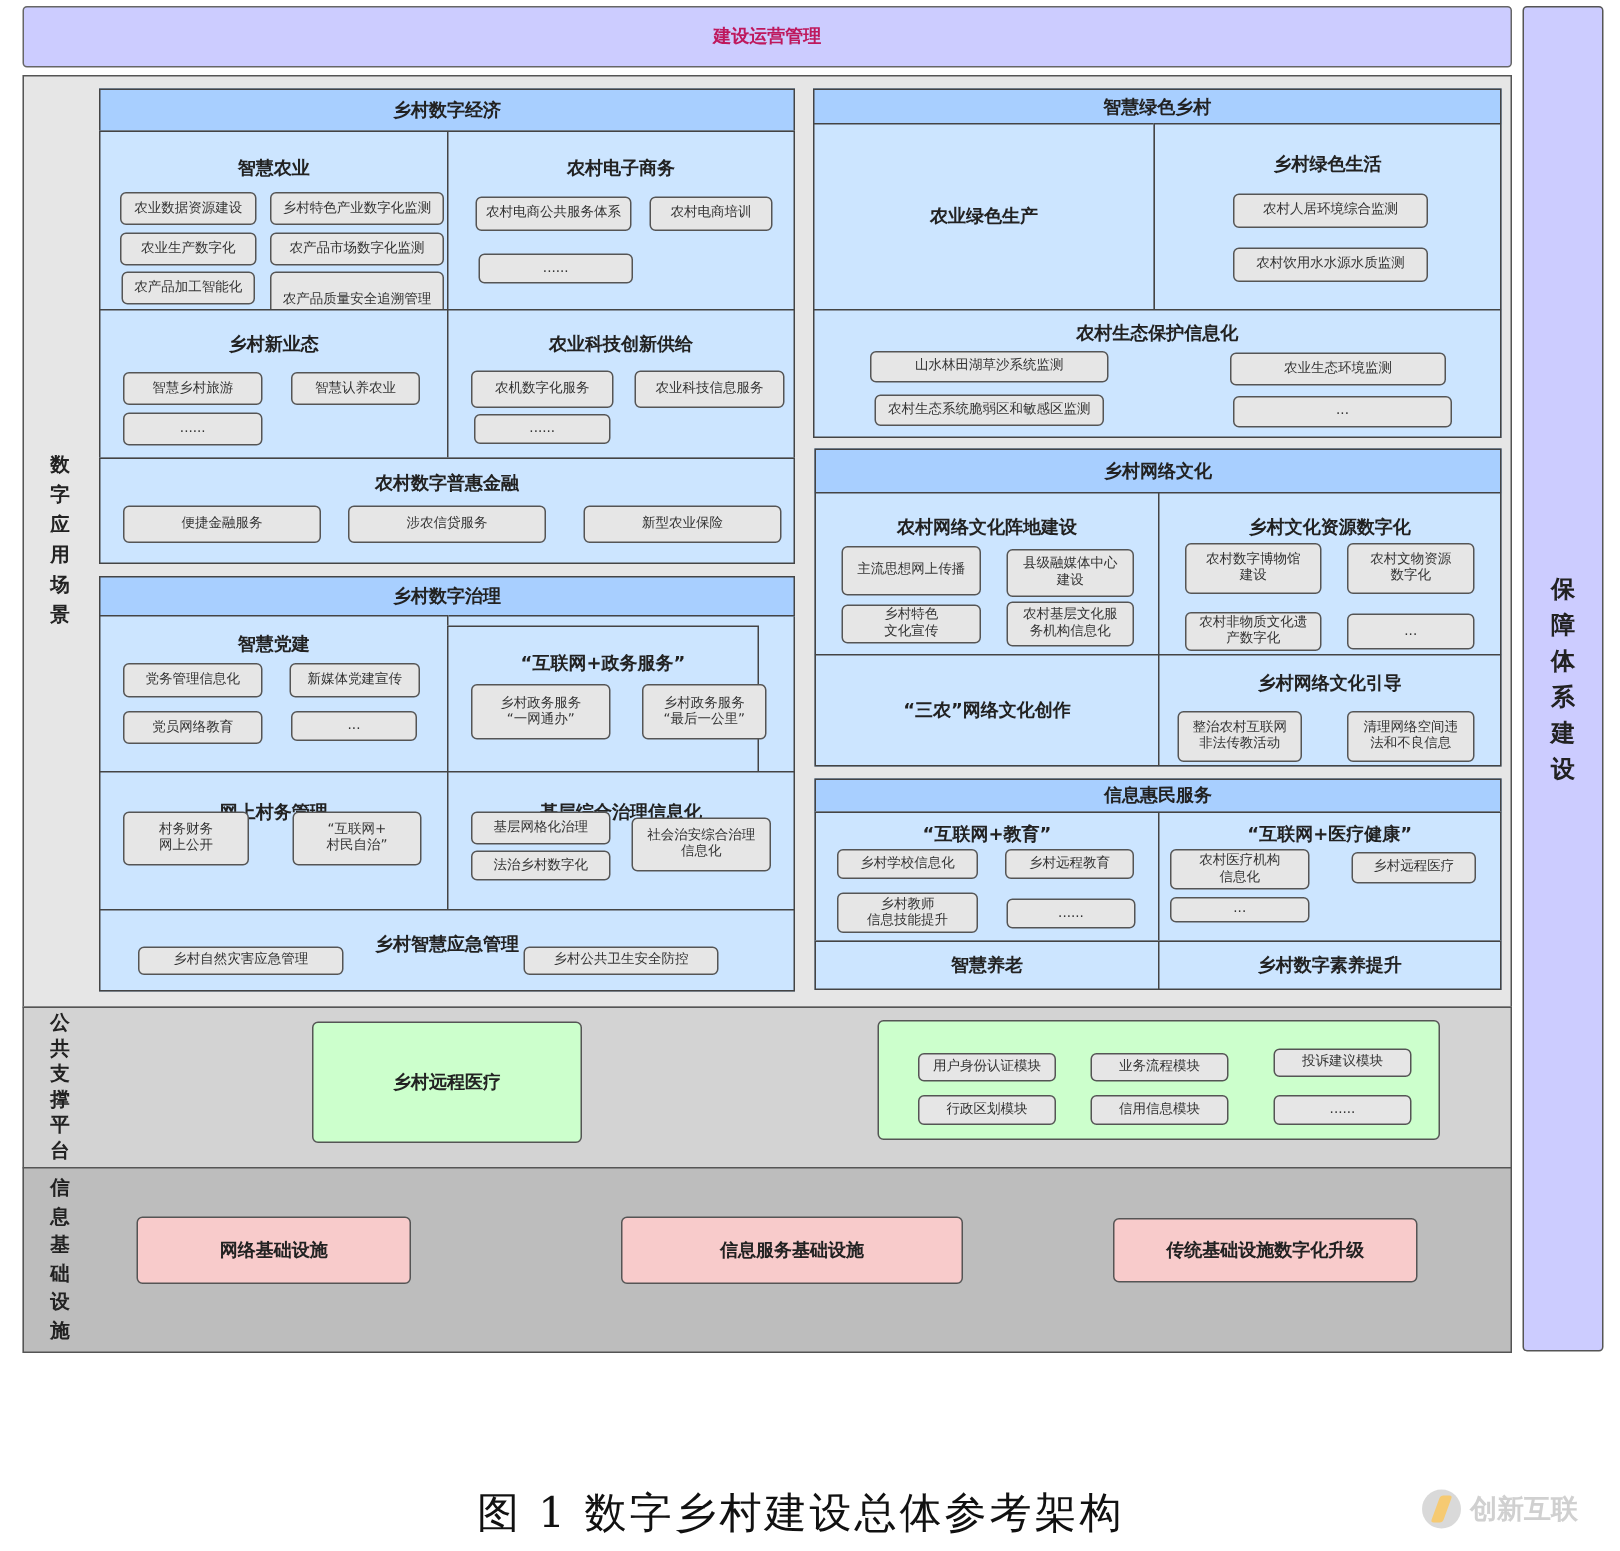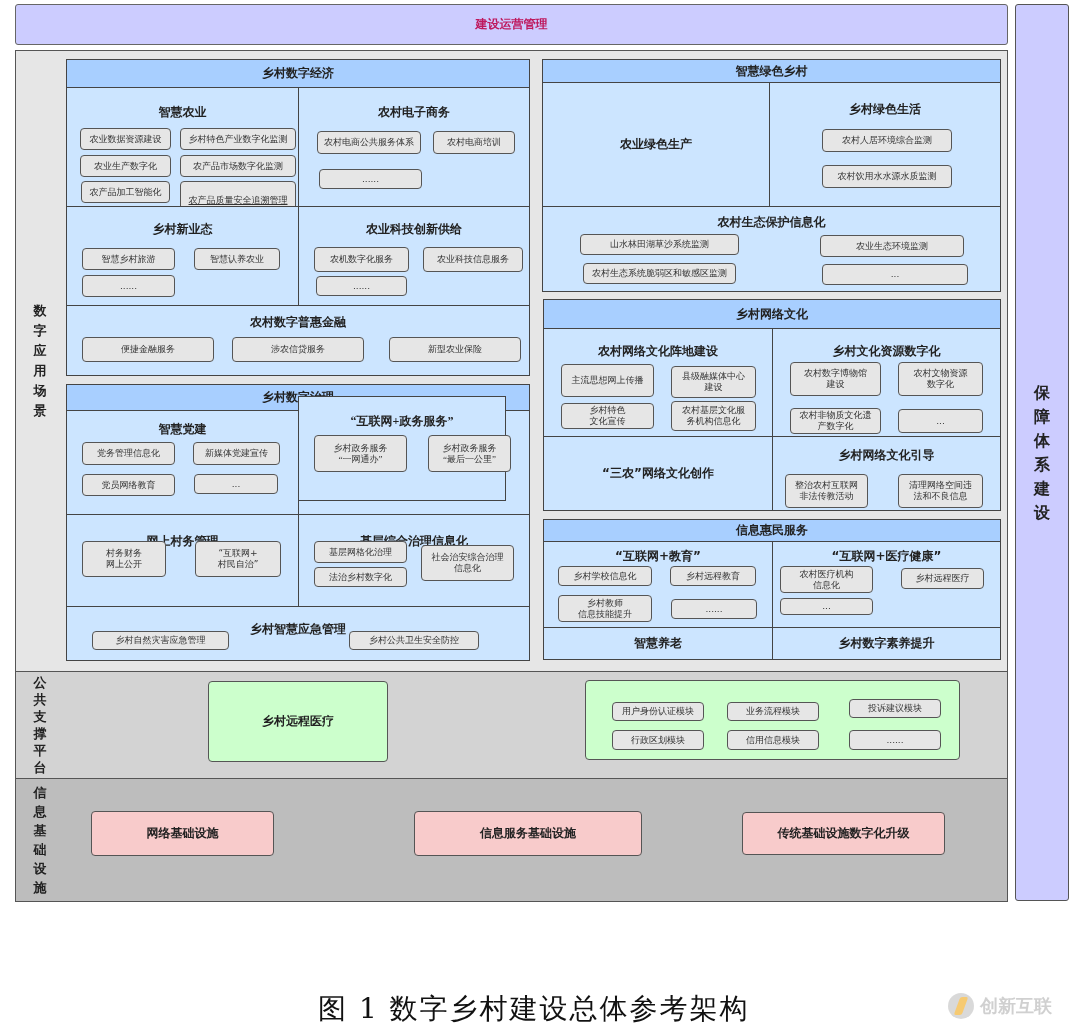--- a/index.html
+++ b/index.html
@@ -90,21 +90,21 @@
   <span>乡村数字经济</span>
 </div>
 
 <div class="abs cell" style="left:66px;top:87px;width:233px;height:120px;">
   <div class="cell-title" style="top:16px;">智慧农业</div>
   <div class="pill" style="left:13px;top:40px;width:91px;height:22px;">农业数据资源建设</div>
   <div class="pill" style="left:113px;top:40px;width:116px;height:22px;">乡村特色产业数字化监测</div>
   <div class="pill" style="left:13px;top:67px;width:91px;height:22px;">农业生产数字化</div>
   <div class="pill" style="left:113px;top:67px;width:116px;height:22px;">农产品市场数字化监测</div>
   <div class="pill" style="left:14px;top:93px;width:89px;height:22px;">农产品加工智能化</div>
-  <div class="pill" style="left:113px;top:93px;width:116px;height:38px;text-decoration:underline;">农产品质量安全追溯管理</div>
+  <div class="pill" style="left:113px;top:93px;width:116px;height:38px;">农产品质量安全追溯管理</div>
 </div>
 
 <div class="abs cell" style="left:298px;top:87px;width:232px;height:120px;">
   <div class="cell-title" style="top:16px;">农村电子商务</div>
   <div class="pill" style="left:18px;top:43px;width:104px;height:23px;">农村电商公共服务体系</div>
   <div class="pill" style="left:134px;top:43px;width:82px;height:23px;">农村电商培训</div>
   <div class="pill" style="left:20px;top:81px;width:103px;height:20px;">......</div>
 </div>
 
 <div class="abs cell" style="left:66px;top:206px;width:233px;height:100px;">
@@ -132,21 +132,21 @@
 <div class="abs sec-head" style="left:66px;top:384px;width:464px;height:27px;">
   <span>乡村数字治理</span>
 </div>
 <div class="abs cell" style="left:66px;top:410px;width:233px;height:105px;">
   <div class="cell-title" style="top:10px;">智慧党建</div>
   <div class="pill" style="left:15px;top:31px;width:93px;height:23px;">党务管理信息化</div>
   <div class="pill" style="left:126px;top:31px;width:87px;height:23px;">新媒体党建宣传</div>
   <div class="pill" style="left:15px;top:63px;width:93px;height:22px;">党员网络教育</div>
   <div class="pill" style="left:127px;top:63px;width:84px;height:20px;">...</div>
 </div>
-<div class="abs cell" style="left:298px;top:396px;width:208px;height:105px;font-family:Liberation Serif, serif;">
+<div class="abs cell" style="left:298px;top:417px;width:208px;height:105px;">
   <div class="cell-title" style="top:16px;">“互联网+政务服务”</div>
   <div class="pill" style="left:15px;top:38px;width:93px;height:37px;">乡村政务服务
 “一网通办”</div>
   <div class="pill" style="left:129px;top:38px;width:83px;height:37px;">乡村政务服务
 “最后一公里”</div>
 </div>
 <div class="abs cell" style="left:66px;top:514px;width:233px;height:93px;">
   <div class="cell-title" style="top:18px;">网上村务管理</div>
   <div class="pill" style="left:15px;top:26px;width:84px;height:36px;">村务财务
 网上公开</div>

